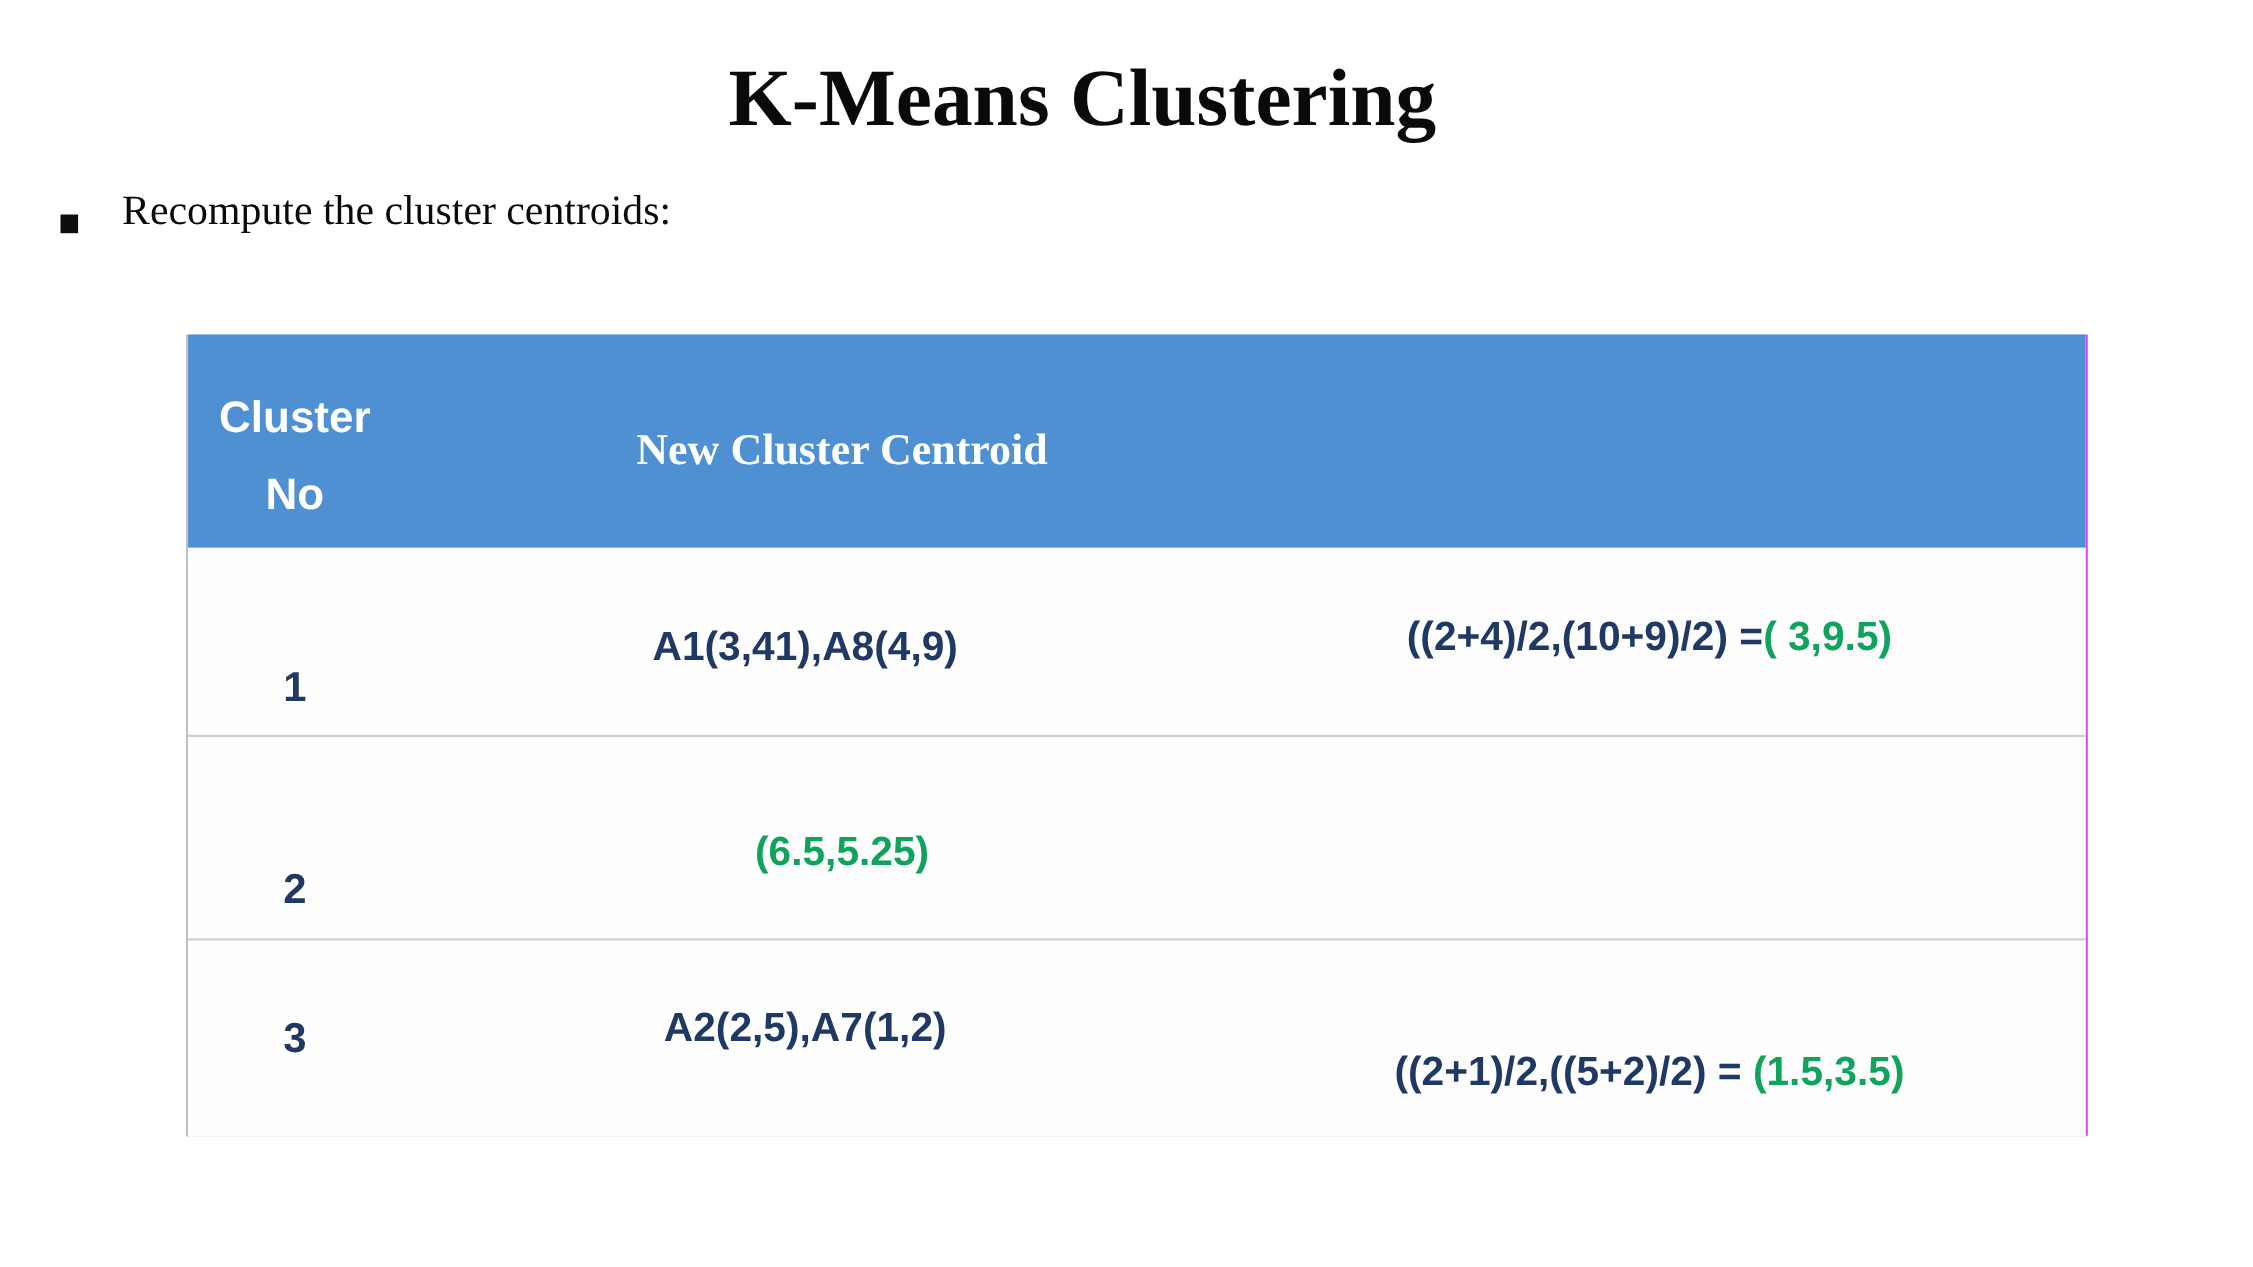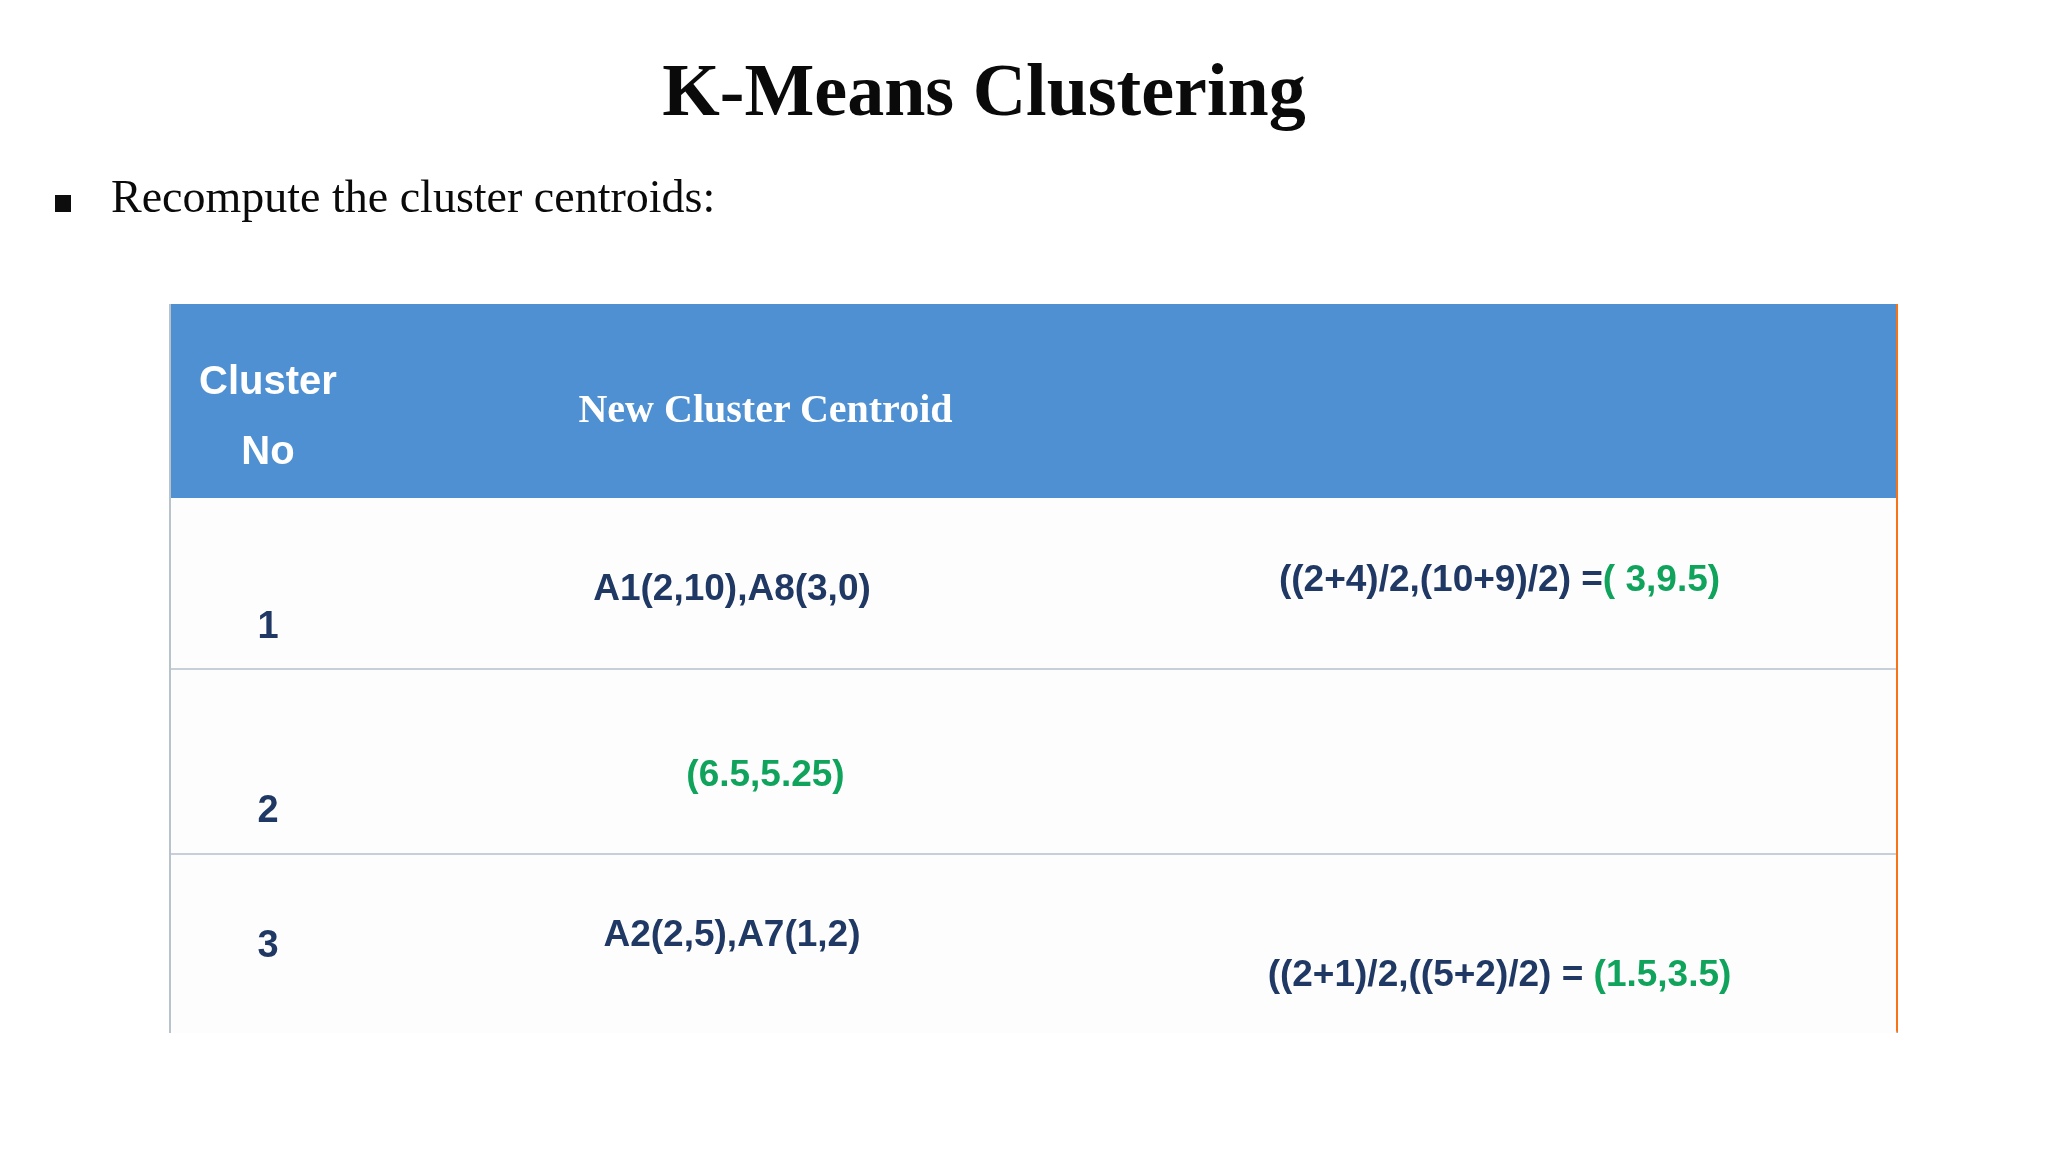--- a/index.html
+++ b/index.html
@@ -45,35 +45,35 @@
   .bullet-marker {
     width: 16px;
     height: 17px;
     margin-top: 25px;
     background: #0d0d0d;
     flex: 0 0 auto;
   }
   .bullet-text {
     margin-left: 40px;
     font-family: "Liberation Serif", "DejaVu Serif", serif;
-    font-size: 46px;
+    font-size: 38px;
     color: #0a0a0a;
     white-space: nowrap;
   }
 
   
   .ctable {
     position: absolute;
     left: 169px;
     top: 304px;
     width: 1729px;
     height: 729px;
     box-sizing: border-box;
     border-left: 2px solid #b9c3cc;
-    border-right: 2px solid #f97316;
+    border-right: 2px solid #d946ef;
     border-bottom: 2px solid #b9c3cc;
     background: #fdfdfe;
   }
   .trow {
     display: flex;
     width: 100%;
     box-sizing: border-box;
   }
   .thead {
     height: 194px;
@@ -142,21 +142,21 @@
 
   <div class="ctable">
 
     <div class="trow thead">
       <div class="th c1">Cluster No</div>
       <div class="th c3">New Cluster Centroid</div>
     </div>
 
     <div class="trow tbody-row r1">
       <div class="cell c1 num">1</div>
-      <div class="cell c2">A1(2,10),A8(3,0)</div>
+      <div class="cell c2">A1(3,41),A8(4,9)</div>
       <div class="cell c3"><span>((2+4)/2,(10+9)/2) =</span><span class="result">( 3,9.5)</span></div>
     </div>
 
     <div class="trow tbody-row r2">
       <div class="cell c1 num">2</div>
       <div class="cell c3"><span class="result">(6.5,5.25)</span></div>
     </div>
 
     <div class="trow tbody-row r3">
       <div class="cell c1 num">3</div>

